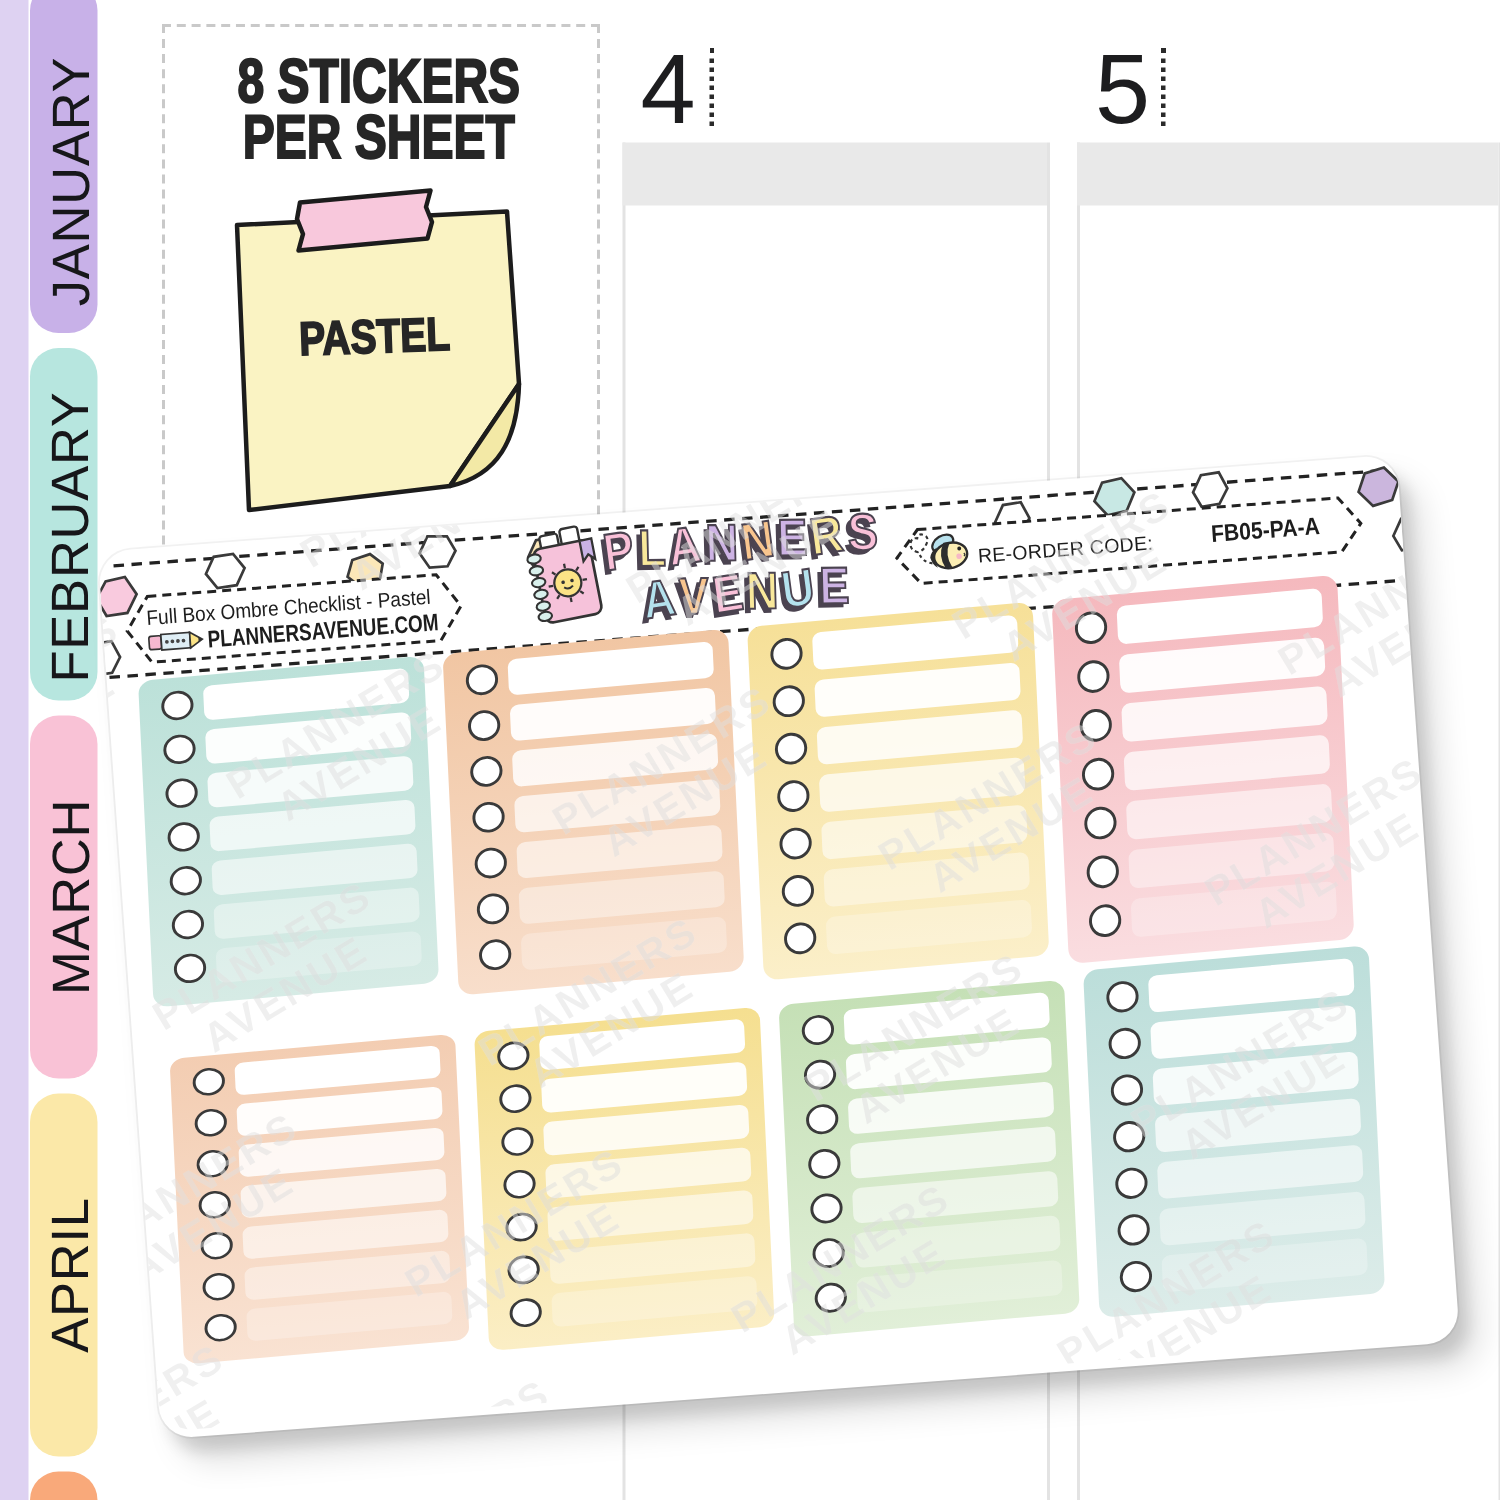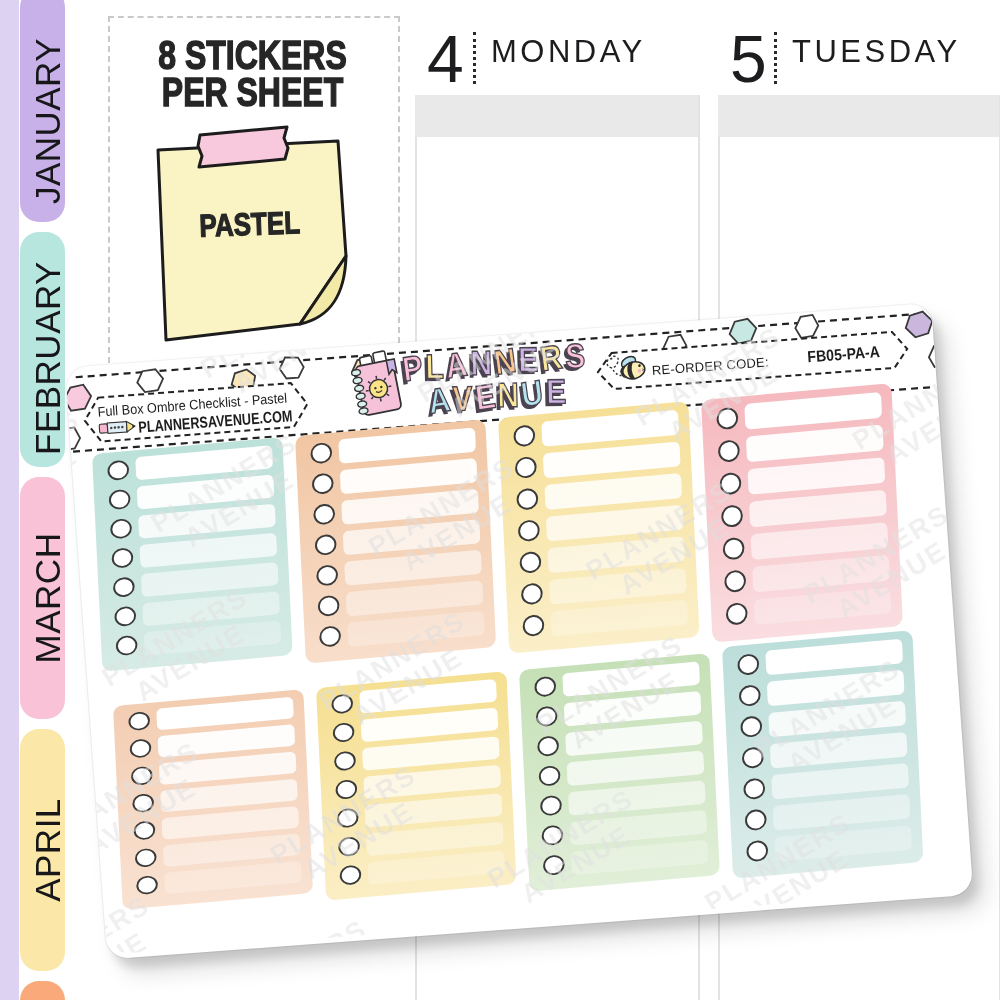--- a/index.html
+++ b/index.html
@@ -38,27 +38,25 @@
 
 <div class="abs" style="left:415px;top:95px;width:283px;height:42px;background:#e9e9e9;"></div>
 
 <div class="abs" style="left:718px;top:95px;width:279px;height:905px;border-left:2px solid #e3e3e3;border-right:2px solid #e3e3e3;"></div>
 
 <div class="abs" style="left:718px;top:95px;width:281px;height:42px;background:#e9e9e9;"></div>
 
 <div class="abs" style="left:425px;top:30px;width:270px;height:60px;">
   <span style="position:absolute;left:2px;top:-9px;font-size:66px;color:#1d1d1f;">4</span>
   <span style="position:absolute;left:48px;top:2px;height:52px;border-left:3px dotted #2a2a2a;"></span>
-  <span style="position:absolute;left:66px;top:4px;font-size:31px;letter-spacing:3.5px;color:#1d1d1f;">MONDAY</span>
 </div>
 
 <div class="abs" style="left:728px;top:30px;width:270px;height:60px;">
   <span style="position:absolute;left:2px;top:-9px;font-size:66px;color:#1d1d1f;">5</span>
   <span style="position:absolute;left:46px;top:2px;height:52px;border-left:3px dotted #2a2a2a;"></span>
-  <span style="position:absolute;left:64px;top:4px;font-size:31px;letter-spacing:3.5px;color:#1d1d1f;">TUESDAY</span>
 </div>
 
 <div class="abs" style="left:108px;top:16px;width:288px;height:345px;border:2px dashed #c9c9c9;border-bottom:none;"></div>
 
 <div class="abs" style="left:110px;top:26px;width:285px;text-align:center;font-weight:900;color:#262626;-webkit-text-stroke:1.4px #262626;font-size:40px;line-height:36px;letter-spacing:0px;transform:scale(0.8,1.03);transform-origin:50% 0;margin-top:10px;">8 STICKERS<br>PER SHEET</div>
 
 <svg class="abs" style="left:130px;top:110px;" width="240" height="245" viewBox="0 0 240 245">
 
   <path d="M28 40 L208 31 L216 146 L170 214 L36 230 Z" fill="#faf3c3" stroke="#1c1c1c" stroke-width="3" stroke-linejoin="round"></path>
 

